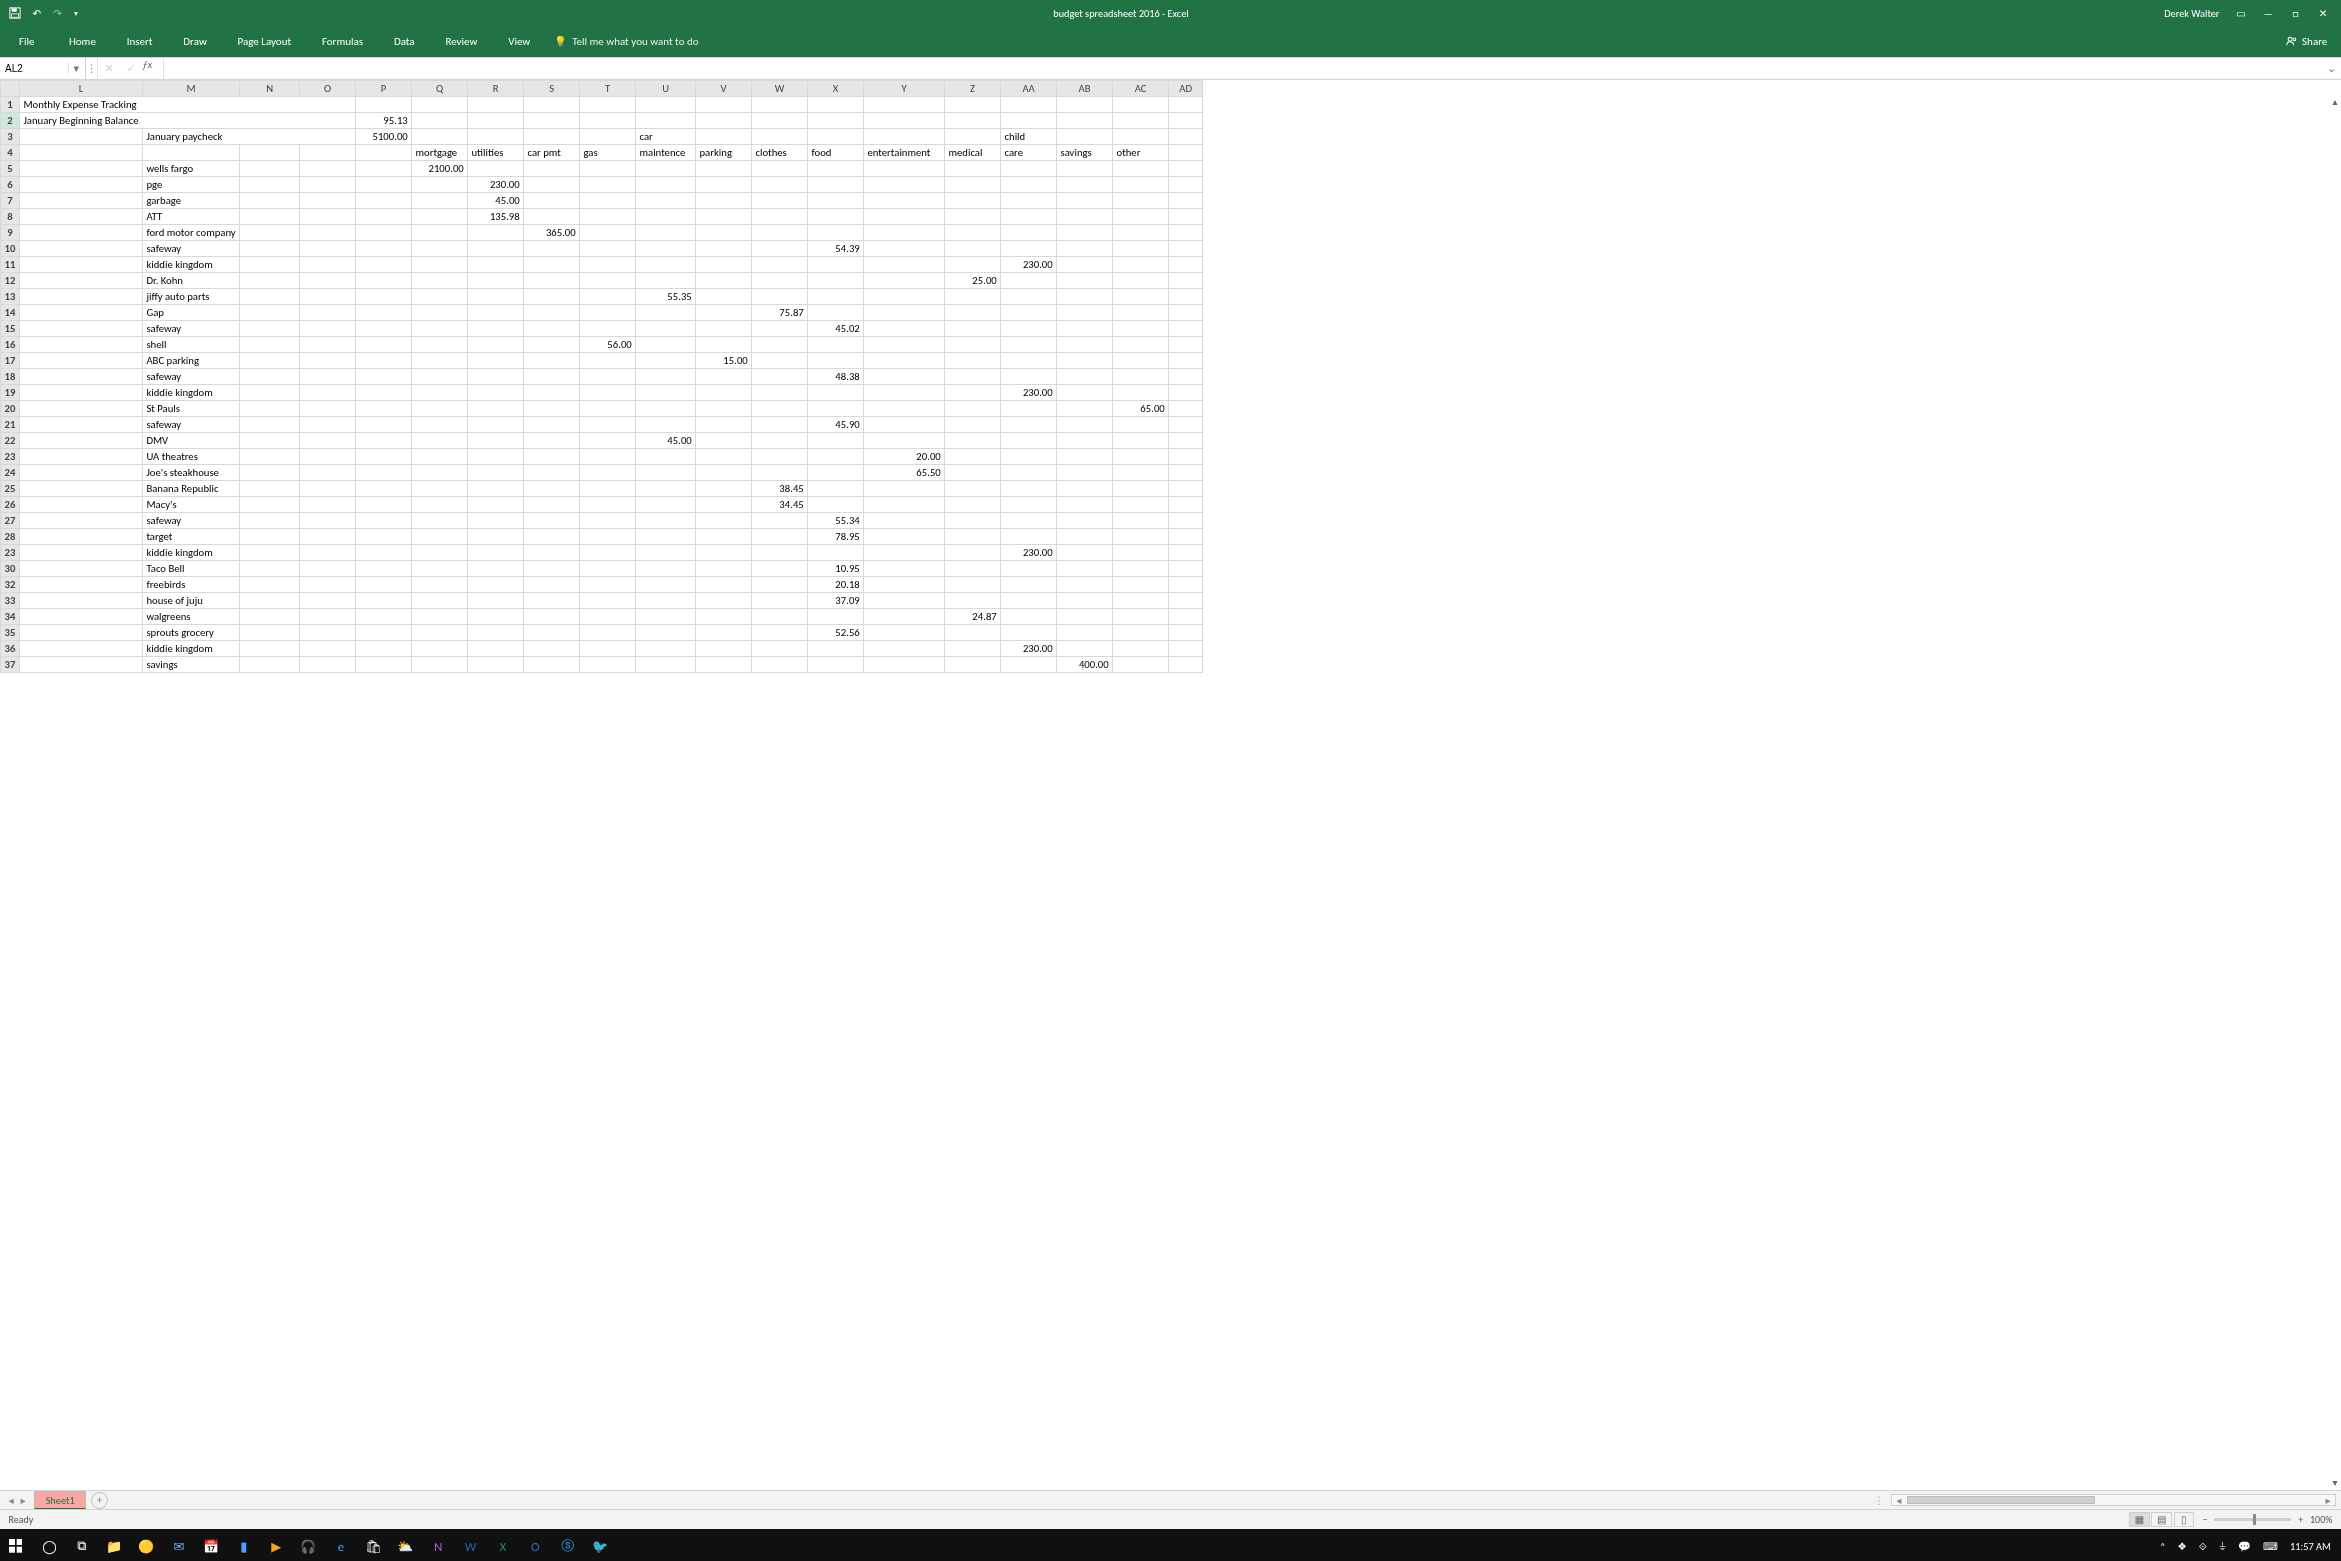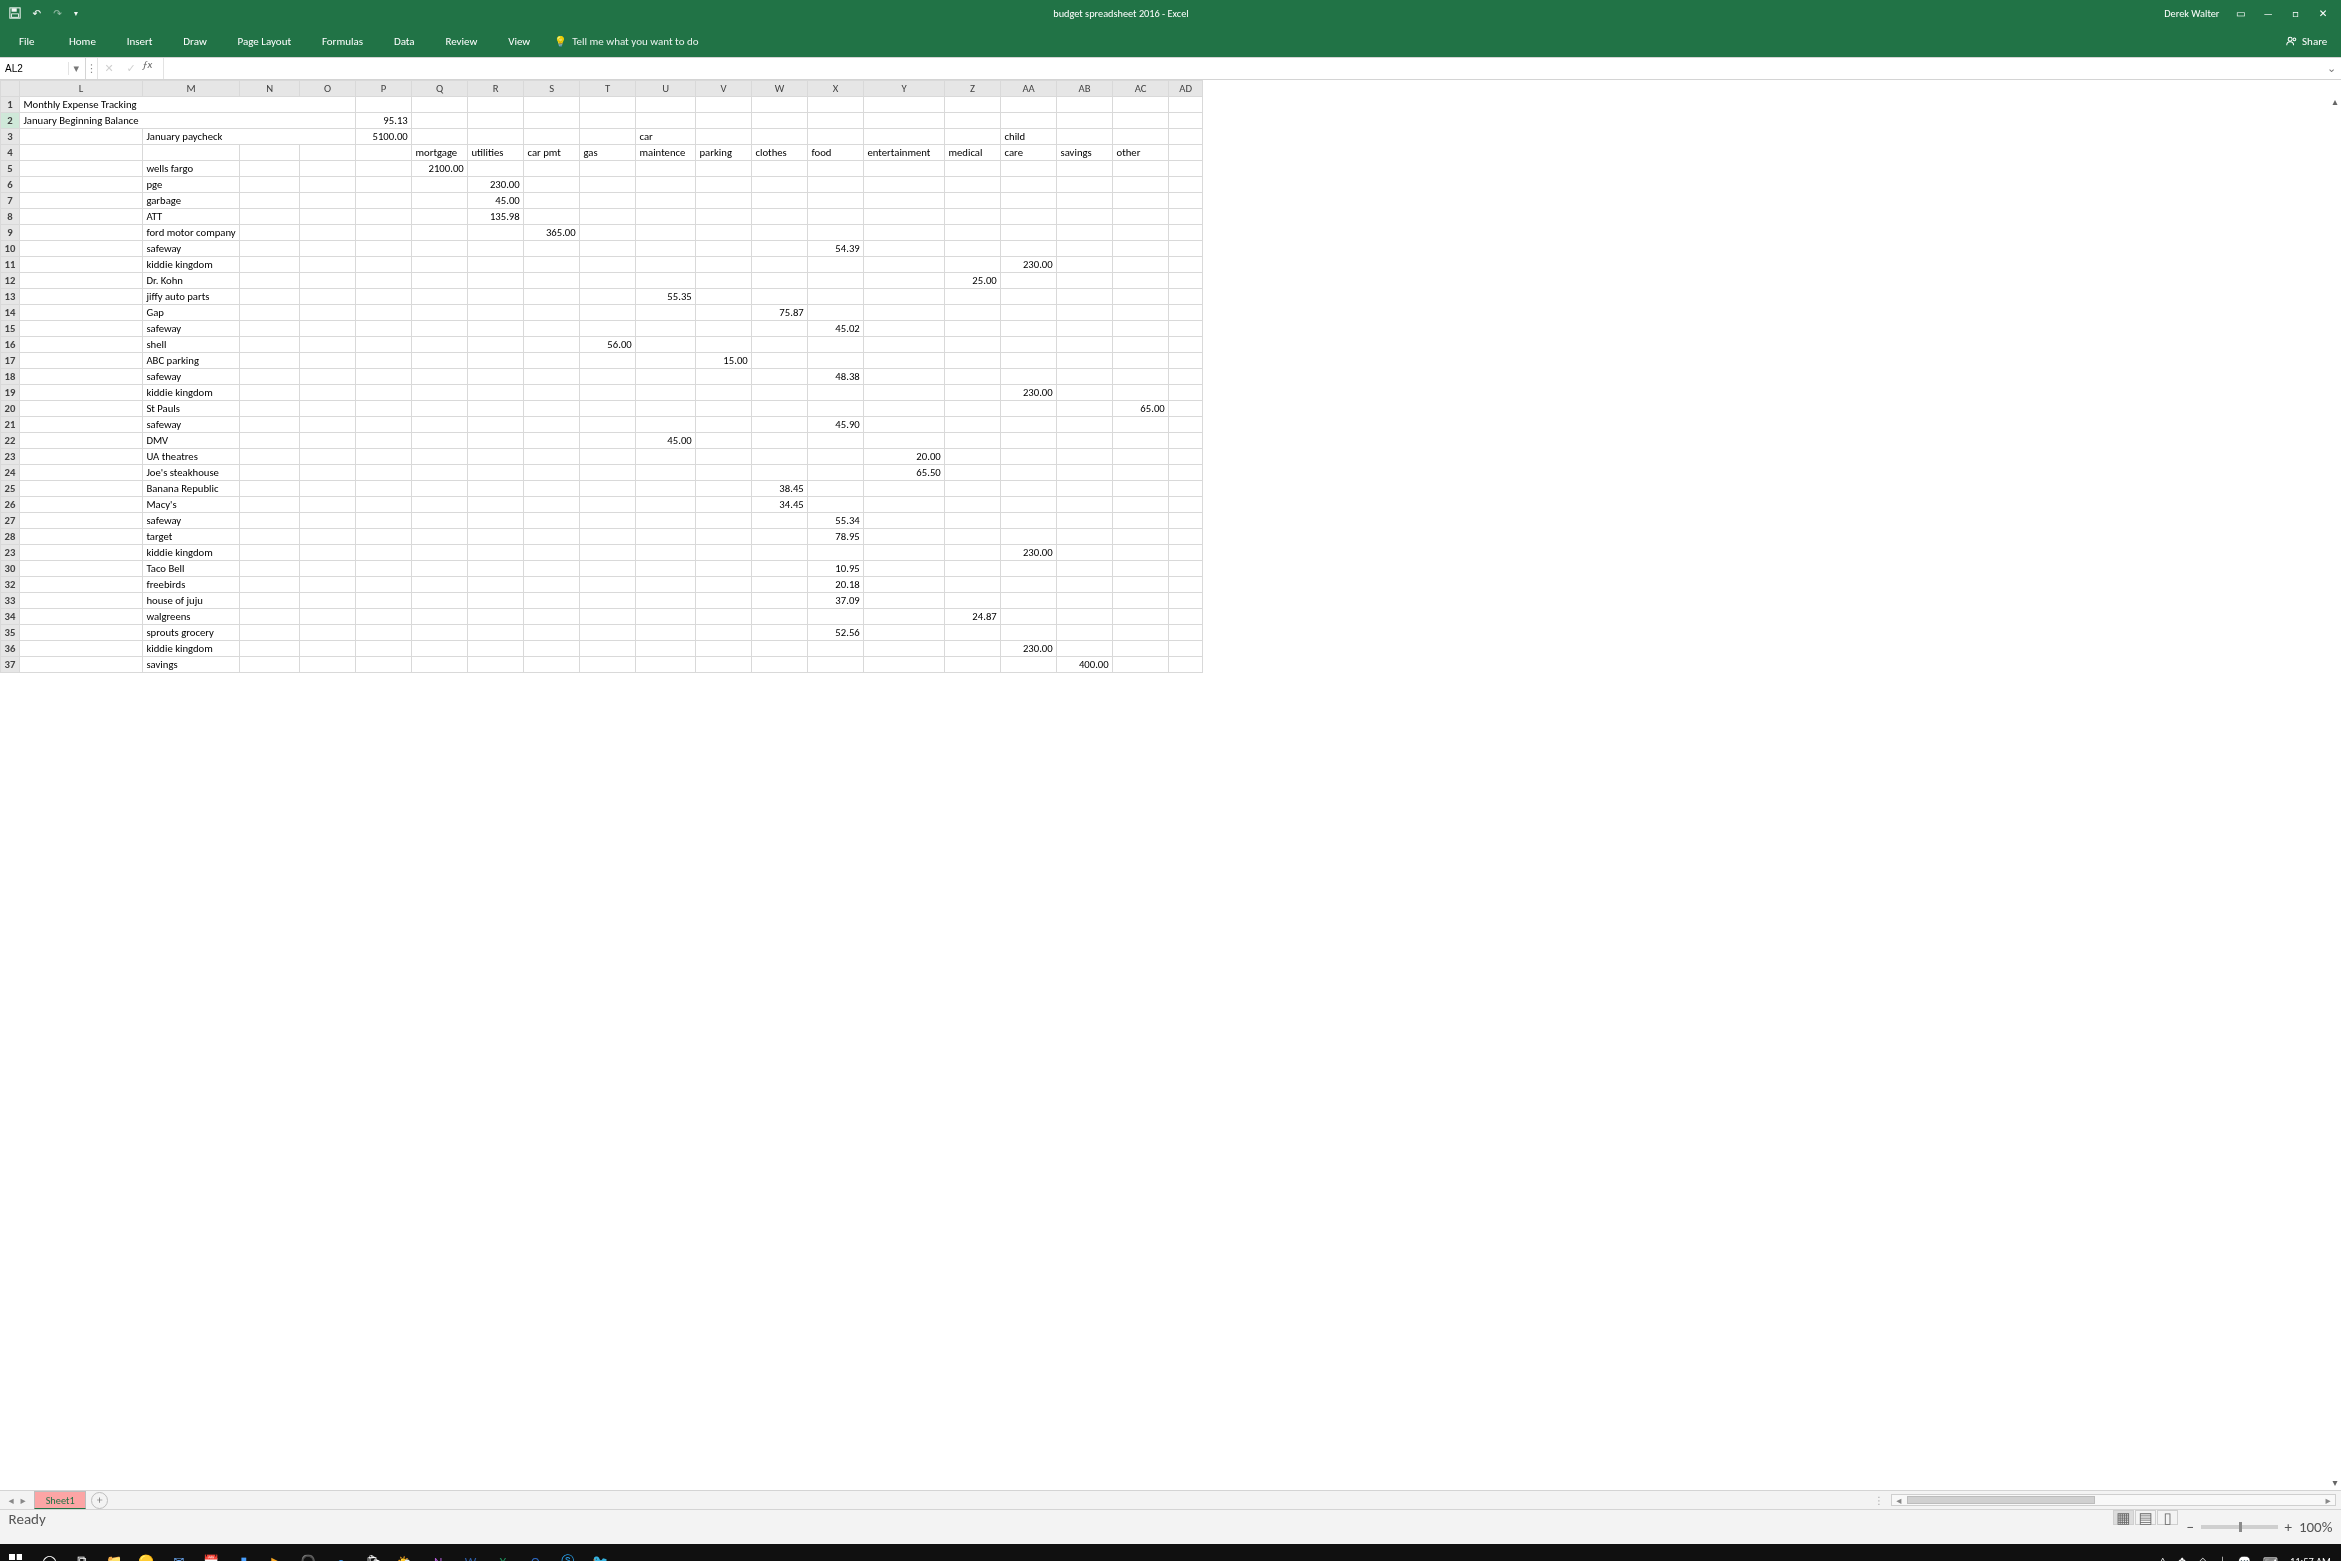--- a/index.html
+++ b/index.html
@@ -47,21 +47,21 @@
   .sheetbar { height:19px; display:flex; align-items:center; border-top:0.9px solid #d4d4d4; font-size:10.3px; background:#f3f3f3;}
   .sheetbar .nav { display:flex; gap:6.8px; padding:0 8.6px; color:#888;}
   .sheetbar .tab { padding:1.7px 10.3px; background:#fca5a5; border:0.9px solid #bdbdbd; border-bottom:1.7px solid #217346; color:#217346; font-weight:400; cursor:pointer;}
   .sheetbar .add { width:17px; height:17px; border:0.9px solid #bdbdbd; border-radius:8.6px; display:flex; align-items:center; justify-content:center; margin-left:5.1px; color:#666; cursor:pointer;}
   .sheetbar .hspace { flex:1; }
   .sheetbar .hscroll { width:445px; height:12px; border:0.9px solid #cfcfcf; background:#f8f8f8; display:flex; align-items:center; margin-right:5.1px;}
   .sheetbar .hscroll .larr, .sheetbar .hscroll .rarr { width:13.7px; text-align:center; color:#888; cursor:pointer;}
   .sheetbar .hscroll .track { flex:1; position:relative; height:100%; }
   .sheetbar .hscroll .thumb { position:absolute; left:1.7px; top:0.9px; bottom:0.9px; width:188px; background:#d0d0d0; border:0.9px solid #bcbcbc;}
   
-  .statusbar { height:35px; background:#f3f3f3; border-top:0.9px solid #d4d4d4; display:flex; font-size:15px; color:#555; }
+  .statusbar { height:20px; background:#f3f3f3; border-top:0.9px solid #d4d4d4; display:flex; align-items:center; font-size:10px; color:#555; }
   .statusbar .ready { padding-left:8.6px; }
   .statusbar .spacer { flex:1; }
   .statusbar .views { display:flex; gap:1.7px; margin-right:8.6px;}
   .statusbar .views span { width:20.5px; height:15.4px; border:0.9px solid #cfcfcf; display:flex; align-items:center; justify-content:center; color:#666; cursor:pointer;}
   .statusbar .views span.active { background:#dcdcdc; }
   .statusbar .zoom { display:flex; align-items:center; gap:6.8px; margin-right:8.6px;}
   .statusbar .zoom .slider { width:77px; height:3.4px; background:#cfcfcf; position:relative; }
   .statusbar .zoom .slider .knob { position:absolute; left:50%; top:-3.4px; width:2.6px; height:10.3px; background:#8a8a8a;}
   
   .taskbar { height:34px; background:#101010; display:flex; align-items:center; color:#fff; }

